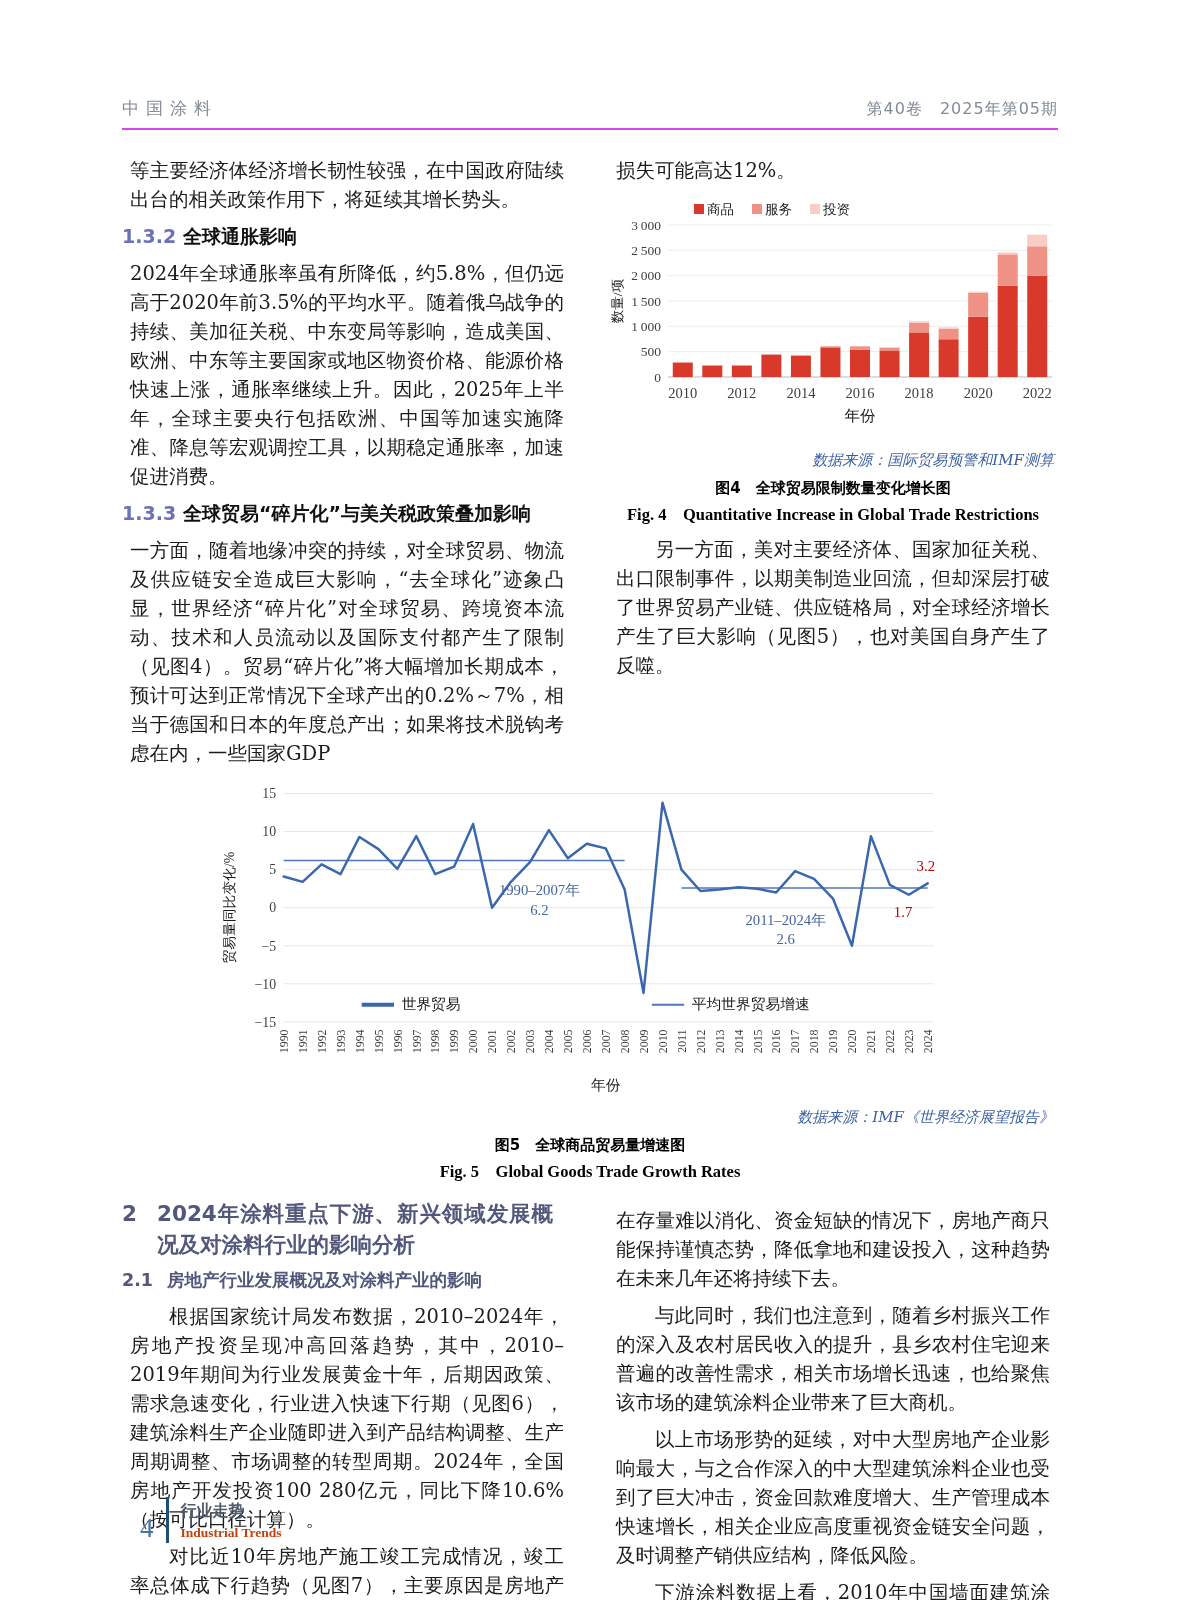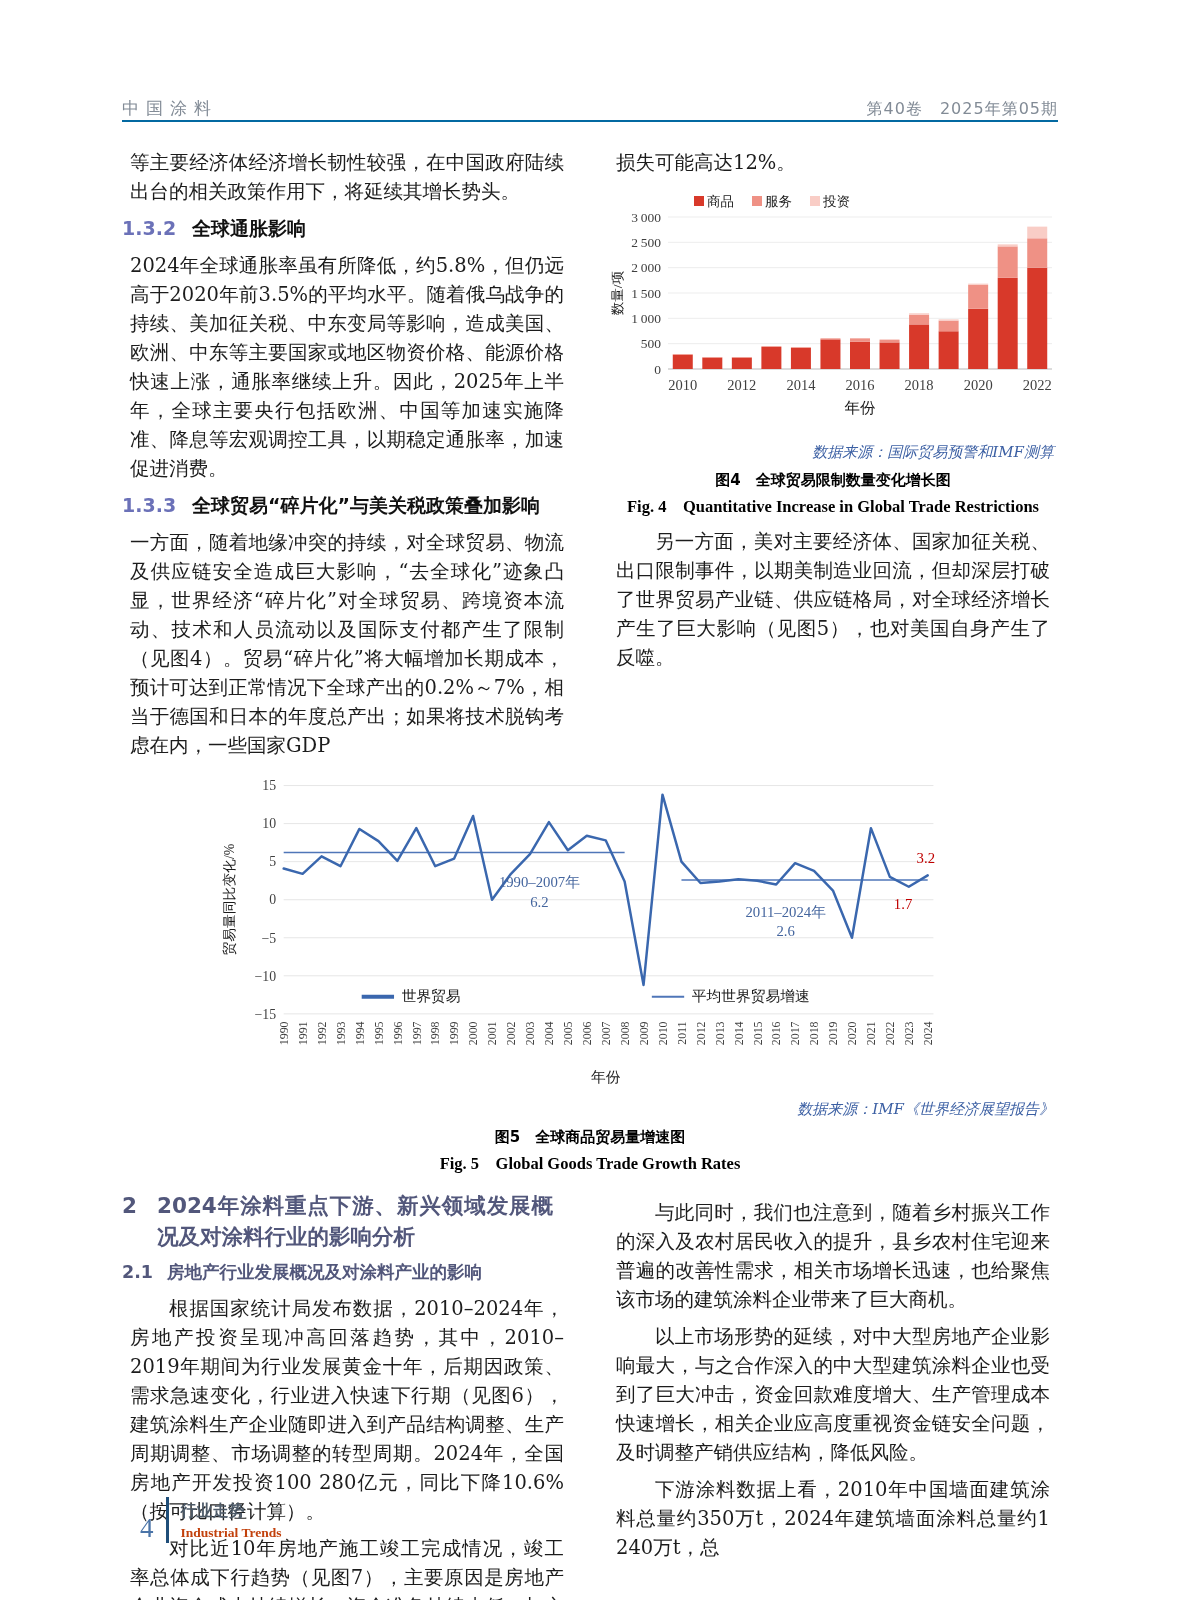--- a/index.html
+++ b/index.html
@@ -10,32 +10,33 @@
     background:#fff;
     overflow:hidden;
     font-family:"DejaVu Serif","Liberation Serif",serif;
     color:#1c1c1c;
   }
   .content{padding:74px 129px 0 122px;}
   
   .page-header{
     display:flex;justify-content:space-between;align-items:flex-end;
     color:#828b96;
-    border-bottom:2px solid #0369a1;
+    border-bottom:2px solid #d946ef;
+    padding-bottom:8px;
     font-family:"DejaVu Sans","Liberation Sans",sans-serif;
   }
   .journal-name{font-size:17px;letter-spacing:7px;}
   .issue-info{font-size:16px;letter-spacing:1px;margin-top:25px;}
   
   .cols{display:flex;gap:36px;margin-top:18px;}
   .col{width:450px;}
   p.body{margin:8px;font-size:19.5px;line-height:29px;text-align:justify;}
   p.indent{text-indent:2em;}
   .subhead{
-    display:flex;gap:16px;align-items:baseline;
+    display:flex;gap:7px;align-items:baseline;
     font-family:"DejaVu Sans","Liberation Sans",sans-serif;
     font-size:19px;line-height:29px;font-weight:bold;
   }
   .subhead .num{color:#6b71b8;font-weight:600;}
   .subhead .t{color:#111;}
   
   .fig-source{
     color:#3b5fa3;font-size:15px;font-style:italic;
     text-align:right;margin-top:4px;padding-right:4px;
     line-height:22px;
@@ -273,20 +274,21 @@
           <span class="txt">2024年涂料重点下游、新兴领域发展概况及对涂料行业的影响分析</span>
         </div>
         <div class="sec21-head">
           <span class="num">2.1</span>
           <span class="t">房地产行业发展概况及对涂料产业的影响</span>
         </div>
         <p class="body indent mt4">根据国家统计局发布数据，2010–2024年，房地产投资呈现冲高回落趋势，其中，2010–2019年期间为行业发展黄金十年，后期因政策、需求急速变化，行业进入快速下行期（见图6），建筑涂料生产企业随即进入到产品结构调整、生产周期调整、市场调整的转型周期。2024年，全国房地产开发投资100 280亿元，同比下降10.6%（按可比口径计算）。</p>
         <p class="body indent">对比近10年房地产施工竣工完成情况，竣工率总体成下行趋势（见图7），主要原因是房地产企业资金成本持续增长，资金准备持续走低，加之商品房待售面积保持近10%增速，房价基本维持缓降趋势，因此，</p>
       </div>
       <div class="col">
+        <p class="body">在存量难以消化、资金短缺的情况下，房地产商只能保持谨慎态势，降低拿地和建设投入，这种趋势在未来几年还将持续下去。</p>
         <p class="body indent">与此同时，我们也注意到，随着乡村振兴工作的深入及农村居民收入的提升，县乡农村住宅迎来普遍的改善性需求，相关市场增长迅速，也给聚焦该市场的建筑涂料企业带来了巨大商机。</p>
         <p class="body indent">以上市场形势的延续，对中大型房地产企业影响最大，与之合作深入的中大型建筑涂料企业也受到了巨大冲击，资金回款难度增大、生产管理成本快速增长，相关企业应高度重视资金链安全问题，及时调整产销供应结构，降低风险。</p>
         <p class="body indent">下游涂料数据上看，2010年中国墙面建筑涂料总量约350万t，2024年建筑墙面涂料总量约1 240万t，总</p>
       </div>
     </div>
 
   </div>
 
   <div class="page-footer">
     <span class="page-num">4</span>

